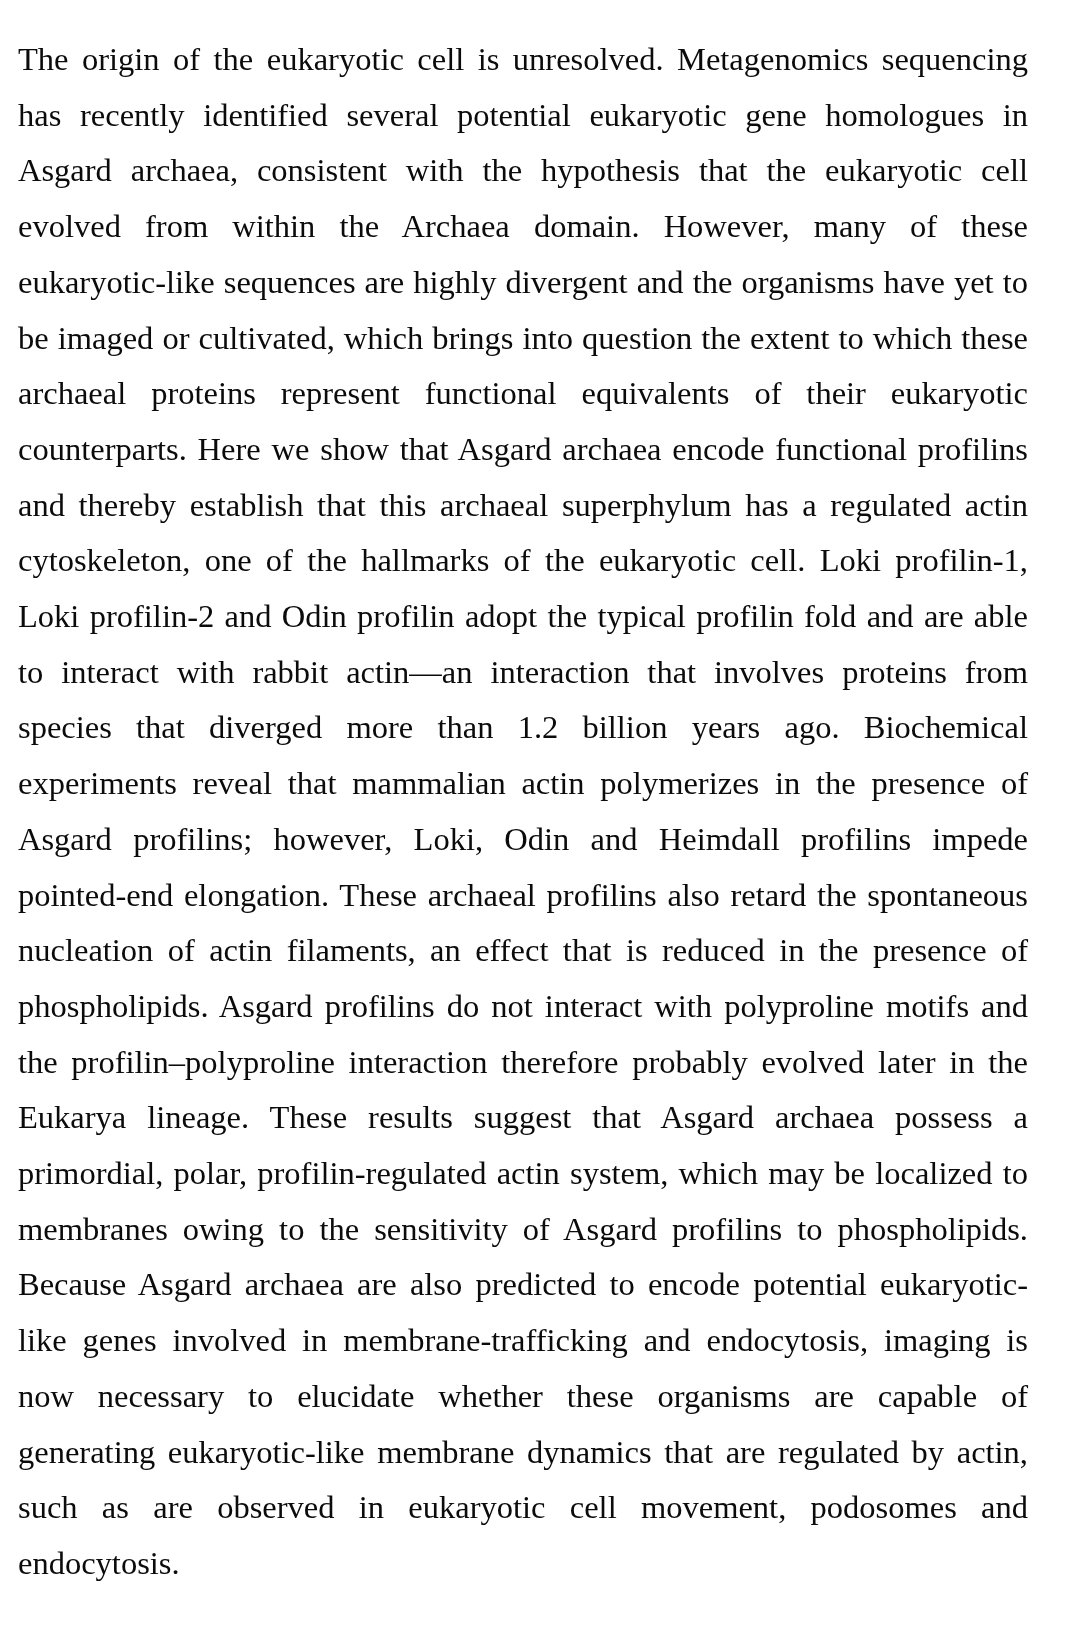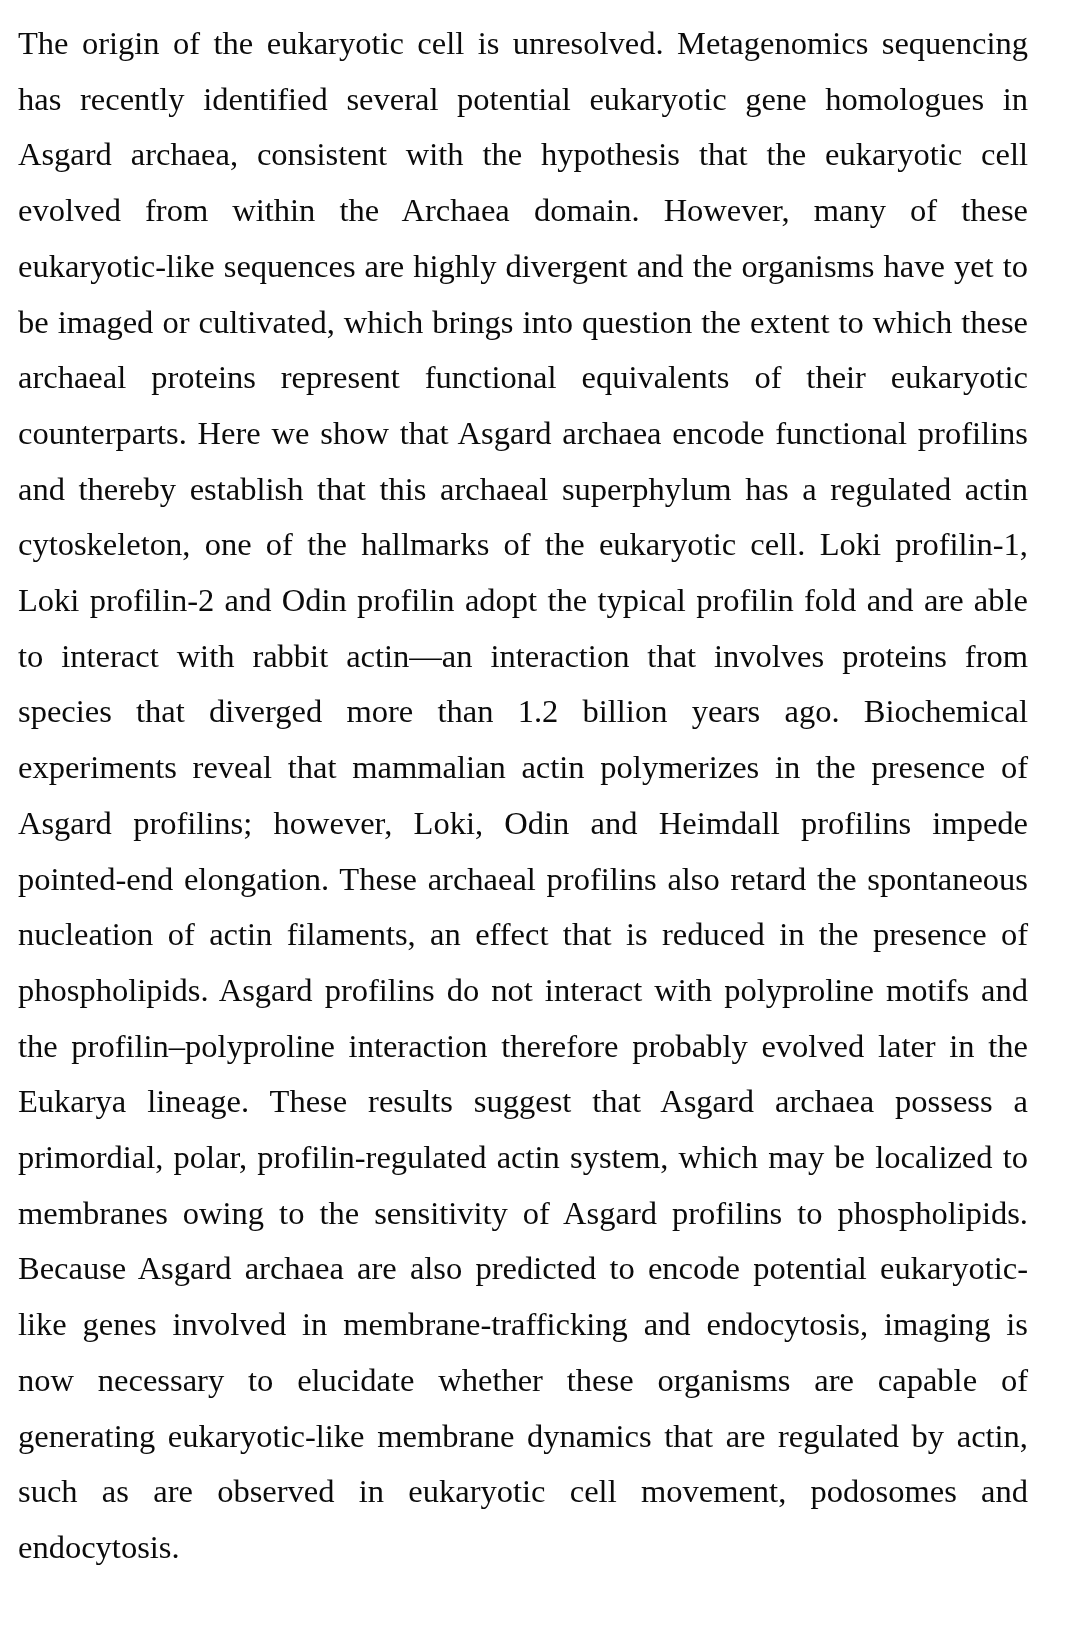--- a/index.html
+++ b/index.html
@@ -10,21 +10,21 @@
   body {
     width: 1080px;
     height: 1646px;
     font-family: "Liberation Serif", "DejaVu Serif", serif;
     color: #000000;
   }
   .page {
     box-sizing: border-box;
     width: 1080px;
     height: 1382px;
-    padding: 16px 52px 16px 18px;
+    padding: 32px 52px 16px 18px;
     background: #ffffff;
   }
   .abstract {
     font-size: 32.5px;
     line-height: 55.7px;
     text-align: justify;
     text-justify: inter-word;
     hyphens: manual;
     margin: 0;
     color: #0b0b0b;

